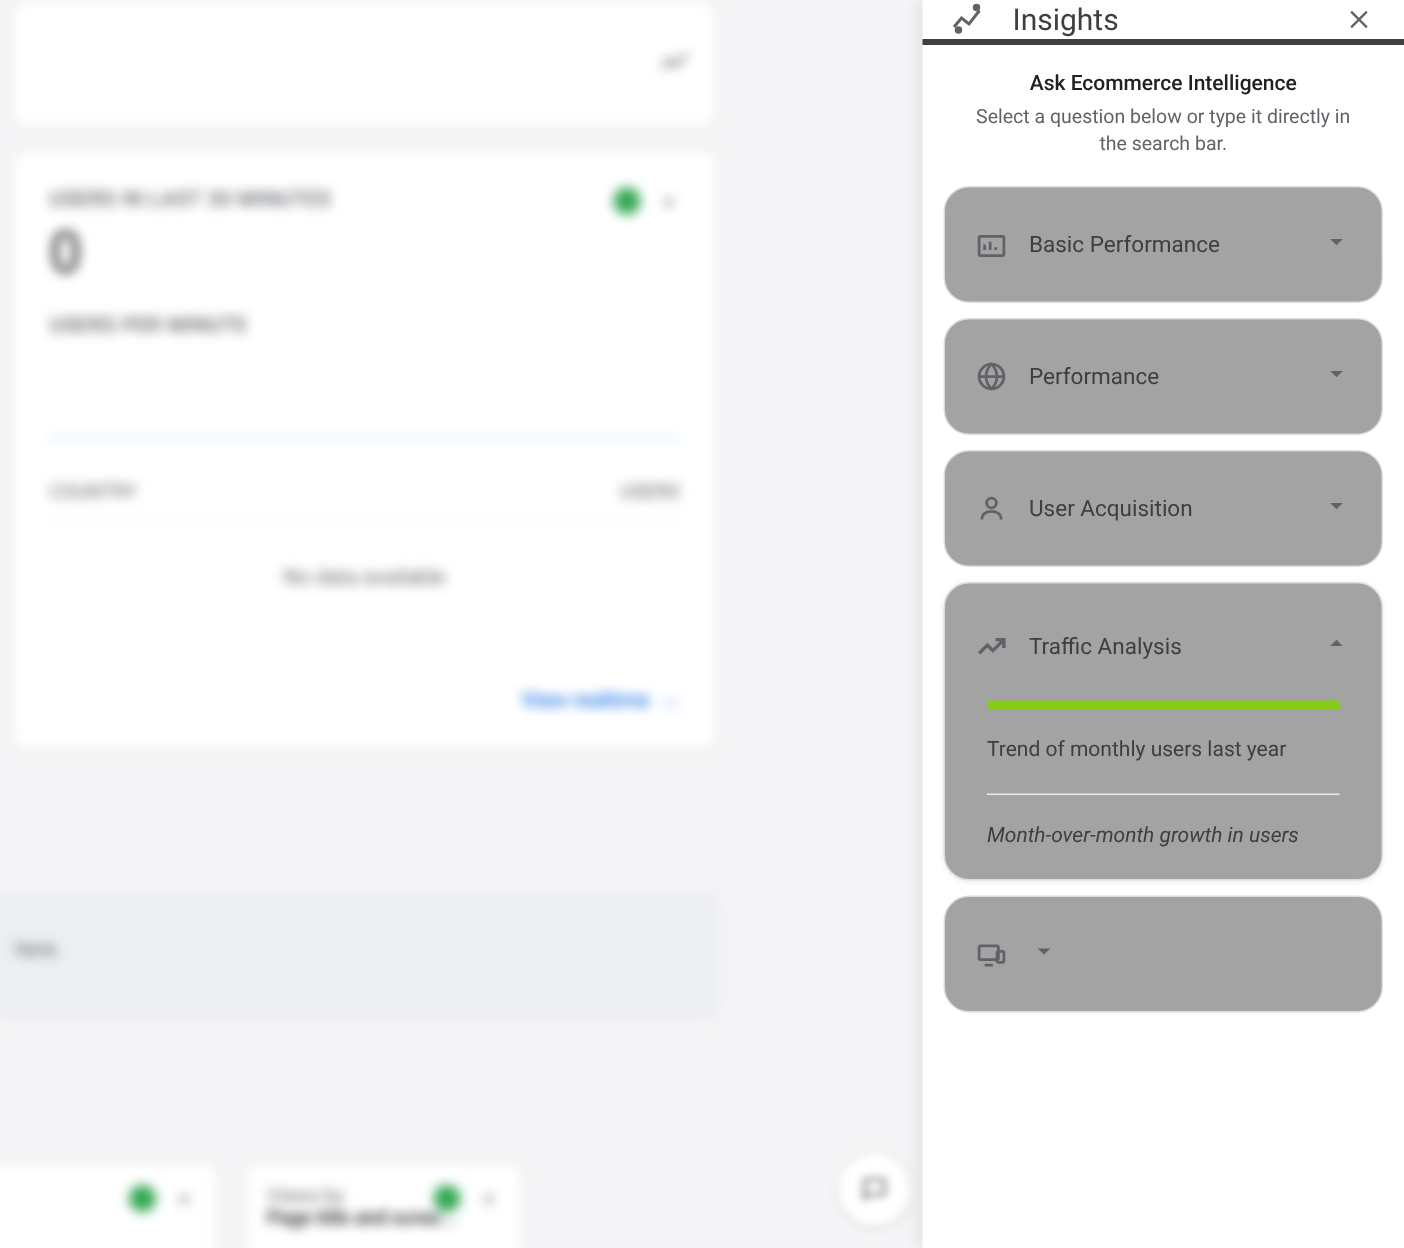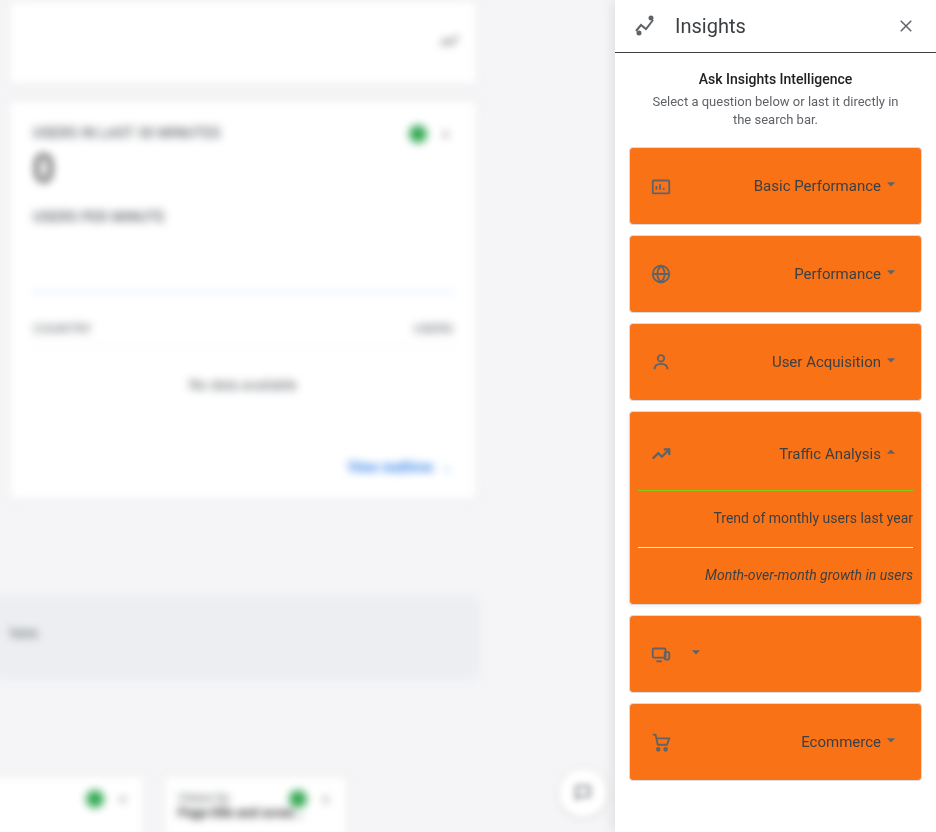--- a/index.html
+++ b/index.html
@@ -24,39 +24,39 @@
     
     .bg-cards-row { position: absolute; left: -40px; top: 775px; display: flex; gap: 18px; }
     .bg-mini { width: 185px; height: 80px; background: #fff; border: 1px solid #e0e0e0; border-radius: 8px; position: relative; padding: 14px; }
     .bg-mini .t { font-size: 13px; color: #5f6368; }
     .bg-mini .badge-green { top: 14px; right: 40px; }
     .bg-mini .chev-s { top: 16px; right: 18px; }
     
     .chat-bubble { position: absolute; left: 558px; top: 768px; width: 50px; height: 50px; border-radius: 50%; background: #fff; border: 1px solid #e0e0e0; box-shadow: 0 1px 3px rgba(0,0,0,0.12); display: flex; align-items: center; justify-content: center; filter: blur(3px); }
     
     .insights-panel { position: absolute; right: 0; top: 0; width: 321px; height: 832px; background: #fff; box-shadow: -2px 0 12px rgba(0,0,0,0.1); display: flex; flex-direction: column; }
-    .panel-header { display: flex; align-items: center; padding: 14px 18px; border-bottom: 1px solid #404040; }
+    .panel-header { display: flex; align-items: center; padding: 1px 18px; border-bottom: 4px solid #404040; }
     .p-icon { width: 24px; height: 24px; margin-right: 18px; }
     .p-title { font-size: 20px; color: #3c4043; flex: 1; font-weight: 400; }
     .close-btn { width: 24px; height: 24px; cursor: pointer; display:flex; align-items:center; justify-content:center; }
     
     .intro { text-align: center; padding: 18px 28px 10px; }
     .intro-h { font-size: 14px; font-weight: 500; color: #202124; margin-bottom: 6px; }
     .intro-p { font-size: 13px; color: #5f6368; line-height: 1.4; }
     
     .cat-list { padding: 8px 14px 20px; overflow-y: auto; flex: 1; }
-    .cat { border: 1px solid #dadce0; border-radius: 4px; margin-bottom: 10px; background: #f97316; text-align: right; }
+    .cat { border: 1px solid #dadce0; border-radius: 17px; margin-bottom: 10px; background: #a3a3a3; }
     .cat-h { display: flex; align-items: center; padding: 26px 20px; cursor: pointer; }
     .c-icon { width: 22px; height: 22px; margin-right: 14px; color: #5f6368; display:flex; align-items:center; justify-content:center; flex-shrink:0; }
     .c-label { flex: 1; font-size: 15px; color: #3c4043; font-weight: 400; }
     .c-chev { color: #5f6368; }
     .c-chev svg { width: 20px; height: 20px; }
     
     .cat.expanded .cat-h { padding: 30px 20px 24px; }
-    .cat-body { border-top: 1px solid #84cc16; margin: 0 8px; padding: 0; }
+    .cat-body { border-top: 6px solid #84cc16; margin: 0 28px; padding: 0; }
     .cat-item { padding: 18px 0; font-size: 14px; color: #3c4043; border-bottom: 1px solid #e8eaed; cursor: pointer; line-height: 1.4; }
     .cat-item:last-child { border-bottom: none; font-style: italic; }
     .cat.expanded { box-shadow: 0 1px 4px rgba(0,0,0,0.08); }
   </style>
 </head>
 <body>
 
 <div class="background-area">
   <div class="bg-card bg-card-1">
     <span class="squiggle">
@@ -113,22 +113,22 @@
     </span>
     <div class="p-title">Insights</div>
     <div class="close-btn">
       <svg width="18" height="18" viewBox="0 0 24 24" stroke="#5f6368" stroke-width="2">
           <path d="M5 5 L19 19 M19 5 L5 19"></path>
         </svg>
     </div>
   </div>
 
   <div class="intro">
-    <div class="intro-h">Ask Insights Intelligence</div>
-    <div class="intro-p">Select a question below or last it directly in the search bar.</div>
+    <div class="intro-h">Ask Ecommerce Intelligence</div>
+    <div class="intro-p">Select a question below or type it directly in the search bar.</div>
   </div>
 
   <div class="cat-list">
 
     <div class="cat">
       <div class="cat-h">
         <span class="c-icon">
           <svg viewBox="0 0 24 24" fill="none" stroke="#5f6368" stroke-width="2">
               <rect x="3" y="6" width="18" height="14" rx="1"></rect>
               <path d="M7 16v-4M11 16v-6M15 16v-2"></path>
@@ -208,32 +208,15 @@
             </svg>
         </span>
         <span class="c-chev">
           <svg viewBox="0 0 24 24" fill="#5f6368">
               <path d="M7 10l5 5 5-5z"></path>
             </svg>
         </span>
       </div>
     </div>
 
-    <div class="cat">
-      <div class="cat-h">
-        <span class="c-icon">
-          <svg viewBox="0 0 24 24" fill="none" stroke="#5f6368" stroke-width="2">
-              <circle cx="9" cy="20" r="1.5"></circle>
-              <circle cx="17" cy="20" r="1.5"></circle>
-              <path d="M3 4h3l2.5 11h10L21 8H7"></path>
-            </svg>
-        </span>
-        <span class="c-label">Ecommerce</span>
-        <span class="c-chev">
-          <svg viewBox="0 0 24 24" fill="#5f6368">
-              <path d="M7 10l5 5 5-5z"></path>
-            </svg>
-        </span>
-      </div>
-    </div>
 
   </div>
 </div>
 
 </body></html>

